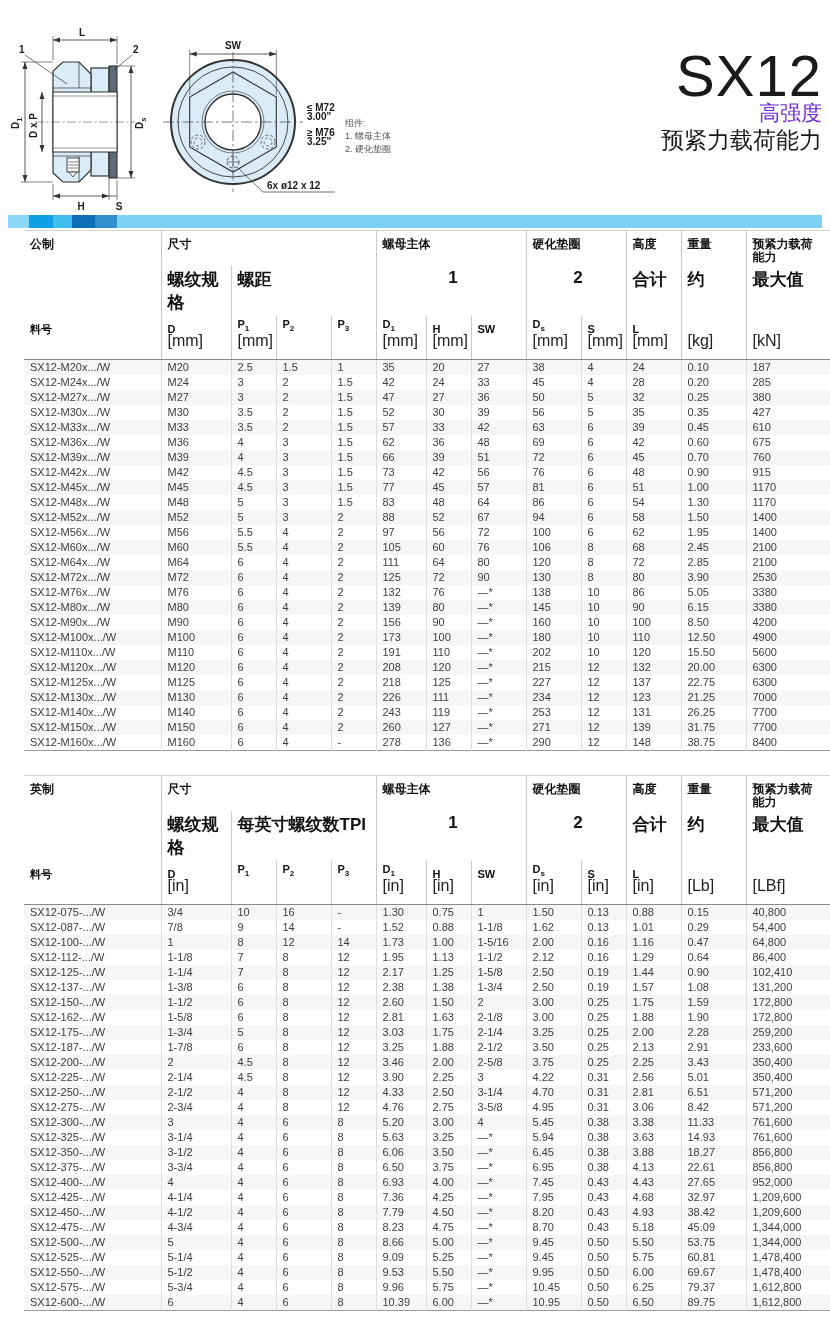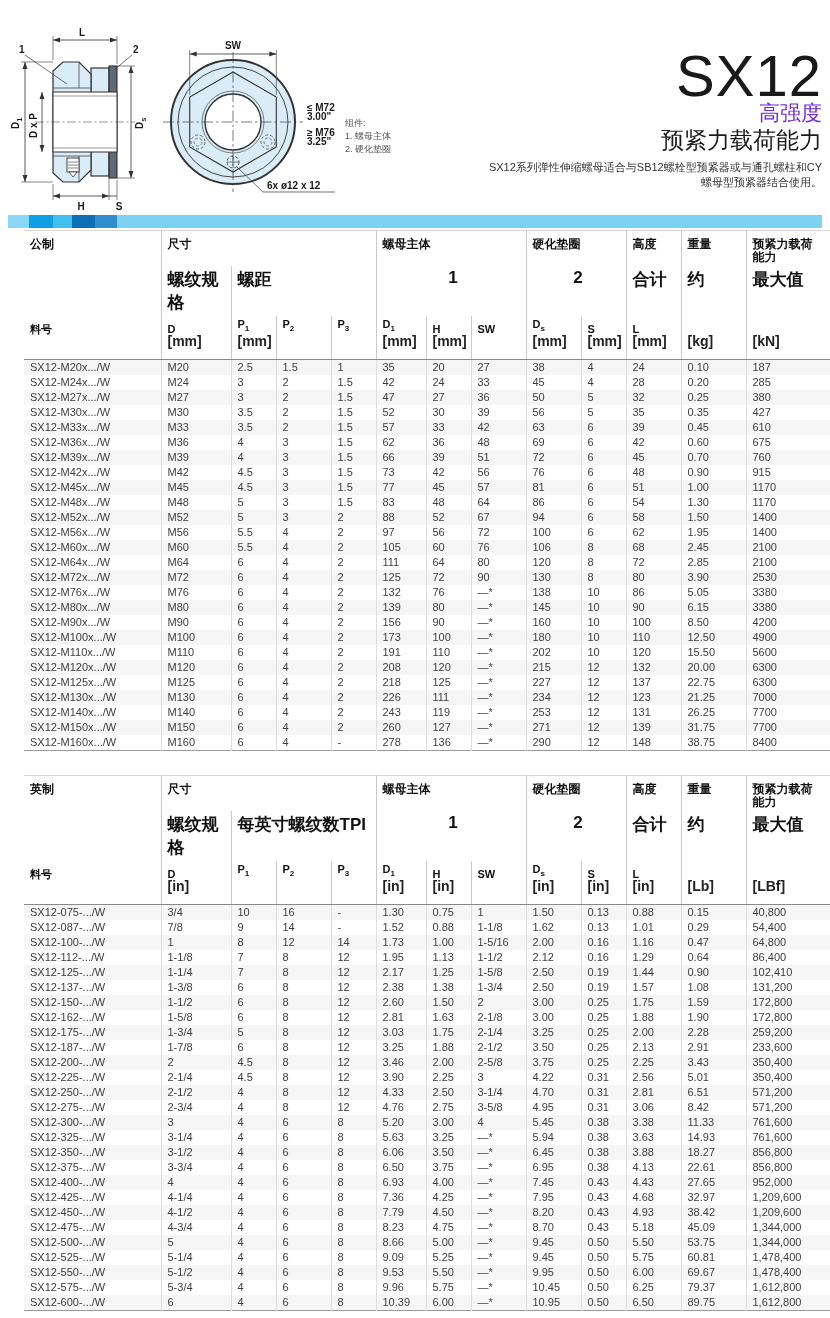--- a/index.html
+++ b/index.html
@@ -26,21 +26,21 @@
           border-top:1px solid #d6d6d6; border-bottom:1px solid #9a9a9a; }
   thead th { vertical-align:bottom; text-align:left; font-weight:bold; color:#111;
              padding:2px 2px 2px 6px; border-left:1px solid #c9c9c9; }
   thead th.nb { border-left:none; }
   thead tr.grp { height:30px; }
   thead tr.grp th { vertical-align:top; padding-top:7px; font-size:12px; line-height:13px; }
   thead tr.sub { height:26px; }
   thead tr.sub th { vertical-align:top; font-size:17px; }
   thead tr.cols { height:34px; }
   thead tr.cols th { font-size:11px; line-height:12px; padding-bottom:12px; }
-  thead tr.cols th .unit { font-weight:700; font-size:14px; color:#222; line-height:12px; }
+  thead tr.cols th .unit { font-weight:400; font-size:16px; color:#222; line-height:12px; }
   thead tr.cols th sub { font-size:8px; }
   thead tr.cols th { border-bottom:1px solid #8a8a8a; }
   th .wrapnarrow { display:block; width:68px; }
   th.ctr { text-align:center; }
   tbody td { font-size:11px; height:15px; line-height:13px; padding:1px 2px 1px 6px;
              color:#3d3d3d; border-left:1px solid #dedede; white-space:nowrap; overflow:hidden; }
   tbody td:first-child { border-left:none; }
   tbody tr:nth-child(odd) { background:#f6f6f6; }
   
   .footnotes { margin:12px 8px 0 8px; font-size:10px; line-height:13.5px; color:#2c2c2c; }
@@ -154,21 +154,20 @@
 
     <text class="legend" x="340" y="100">组件:</text>
     <text class="legend" x="340" y="113">1. 螺母主体</text>
     <text class="legend" x="340" y="126">2. 硬化垫圈</text>
   </svg>
 
   <div class="titleblock">
     <div class="t1">SX12</div>
     <div class="t2">高强度</div>
     <div class="t3">预紧力载荷能力</div>
-    <div class="desc">SX12系列弹性伸缩螺母适合与SB12螺栓型预紧器或与通孔螺柱和CY螺母型预紧器结合使用。</div>
   </div>
 </div>
 
 <div class="bar">
   <div class="seg s0" style="background: rgb(139, 215, 247);"></div>
   <div class="seg s1" style="background: rgb(15, 159, 228);"></div>
   <div class="seg s2" style="background: rgb(65, 192, 239);"></div>
   <div class="seg s3" style="background: rgb(13, 111, 183);"></div>
   <div class="seg s4" style="background: rgb(48, 144, 207);"></div>
   <div class="seg s5" style="background: rgb(125, 210, 243);"></div>

